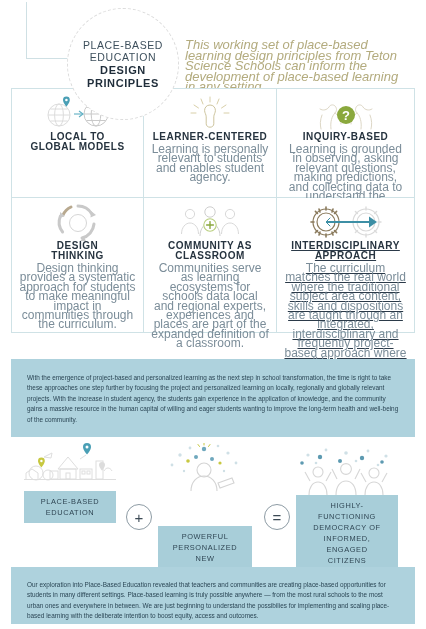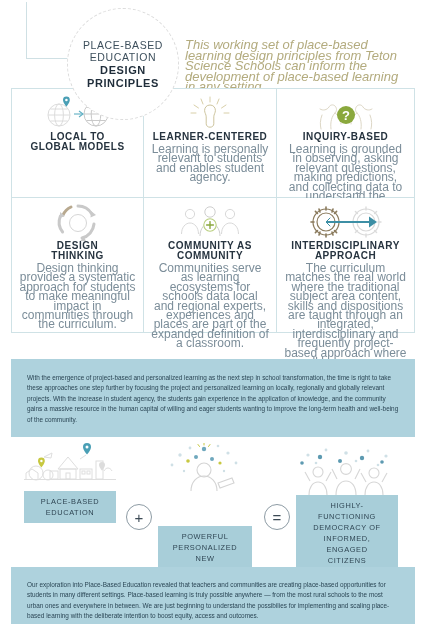--- a/index.html
+++ b/index.html
@@ -26,21 +26,21 @@
 
   
   .grid{position:absolute;left:11px;top:88px;width:404px;display:flex;flex-wrap:wrap;}
   .card{box-sizing:border-box;border:1px solid #cfe2e6;padding:6px 7px 9px;
     display:flex;flex-direction:column;align-items:center;text-align:center;background:#fff;}
   .card.c1{width:133px;height:110px;}
   .card.c2{width:133px;height:110px;border-left:none;}
   .card.c3{width:138px;height:110px;border-left:none;}
   .card.c4{width:133px;height:135px;border-top:none;}
   .card.c5{width:133px;height:135px;border-left:none;border-top:none;}
-  .card.c6{width:138px;height:135px;border-left:none;border-top:none;}
+  .card.c6{width:138px;height:135px;border-left:none;border-top:none;text-decoration:underline;}
   .card-icon{height:36px;display:flex;align-items:center;justify-content:center;margin-bottom:1px;}
   .card-title{font-size:10px;font-weight:bold;letter-spacing:.5px;color:#26333f;
     line-height:10px;margin-bottom:3px;}
   .card-body{font-size:12px;line-height:9.4px;color:#7b8d99;}
 
   
   .teal{position:absolute;left:11px;width:404px;background:#aed2dd;box-sizing:border-box;
     padding:14px 16px;}
   .teal p{margin:0;font-size:6.4px;line-height:10.4px;color:#2b4655;}
   .teal1{top:359px;height:78px;}
@@ -189,21 +189,21 @@
           </g>
           <circle cx="34" cy="21" r="6.2" fill="#ffffff" stroke="#b9cf7e" stroke-width="1.1"></circle>
           <g stroke="#8aa83d" stroke-width="1.4" stroke-linecap="round">
             <line x1="34" y1="17.6" x2="34" y2="24.4"></line>
             <line x1="30.6" y1="21" x2="37.4" y2="21"></line>
           </g>
         </svg>
       </div>
       <div class="card-title">
         <span>COMMUNITY AS</span><br>
-        <span>COMMUNITY</span>
+        <span>CLASSROOM</span>
       </div>
       <div class="card-body">Communities serve as learning ecosystems for schools data local and regional experts, experiences and places are part of the expanded definition of a classroom.</div>
     </div>
 
     <div class="card c6">
       <div class="card-icon">
         <svg width="86" height="38" viewBox="0 0 86 38">
           <g fill="none" stroke="#8a7a5c" stroke-width="1.2">
             <circle cx="23" cy="19" r="13"></circle>
             <circle cx="23" cy="19" r="9"></circle>

